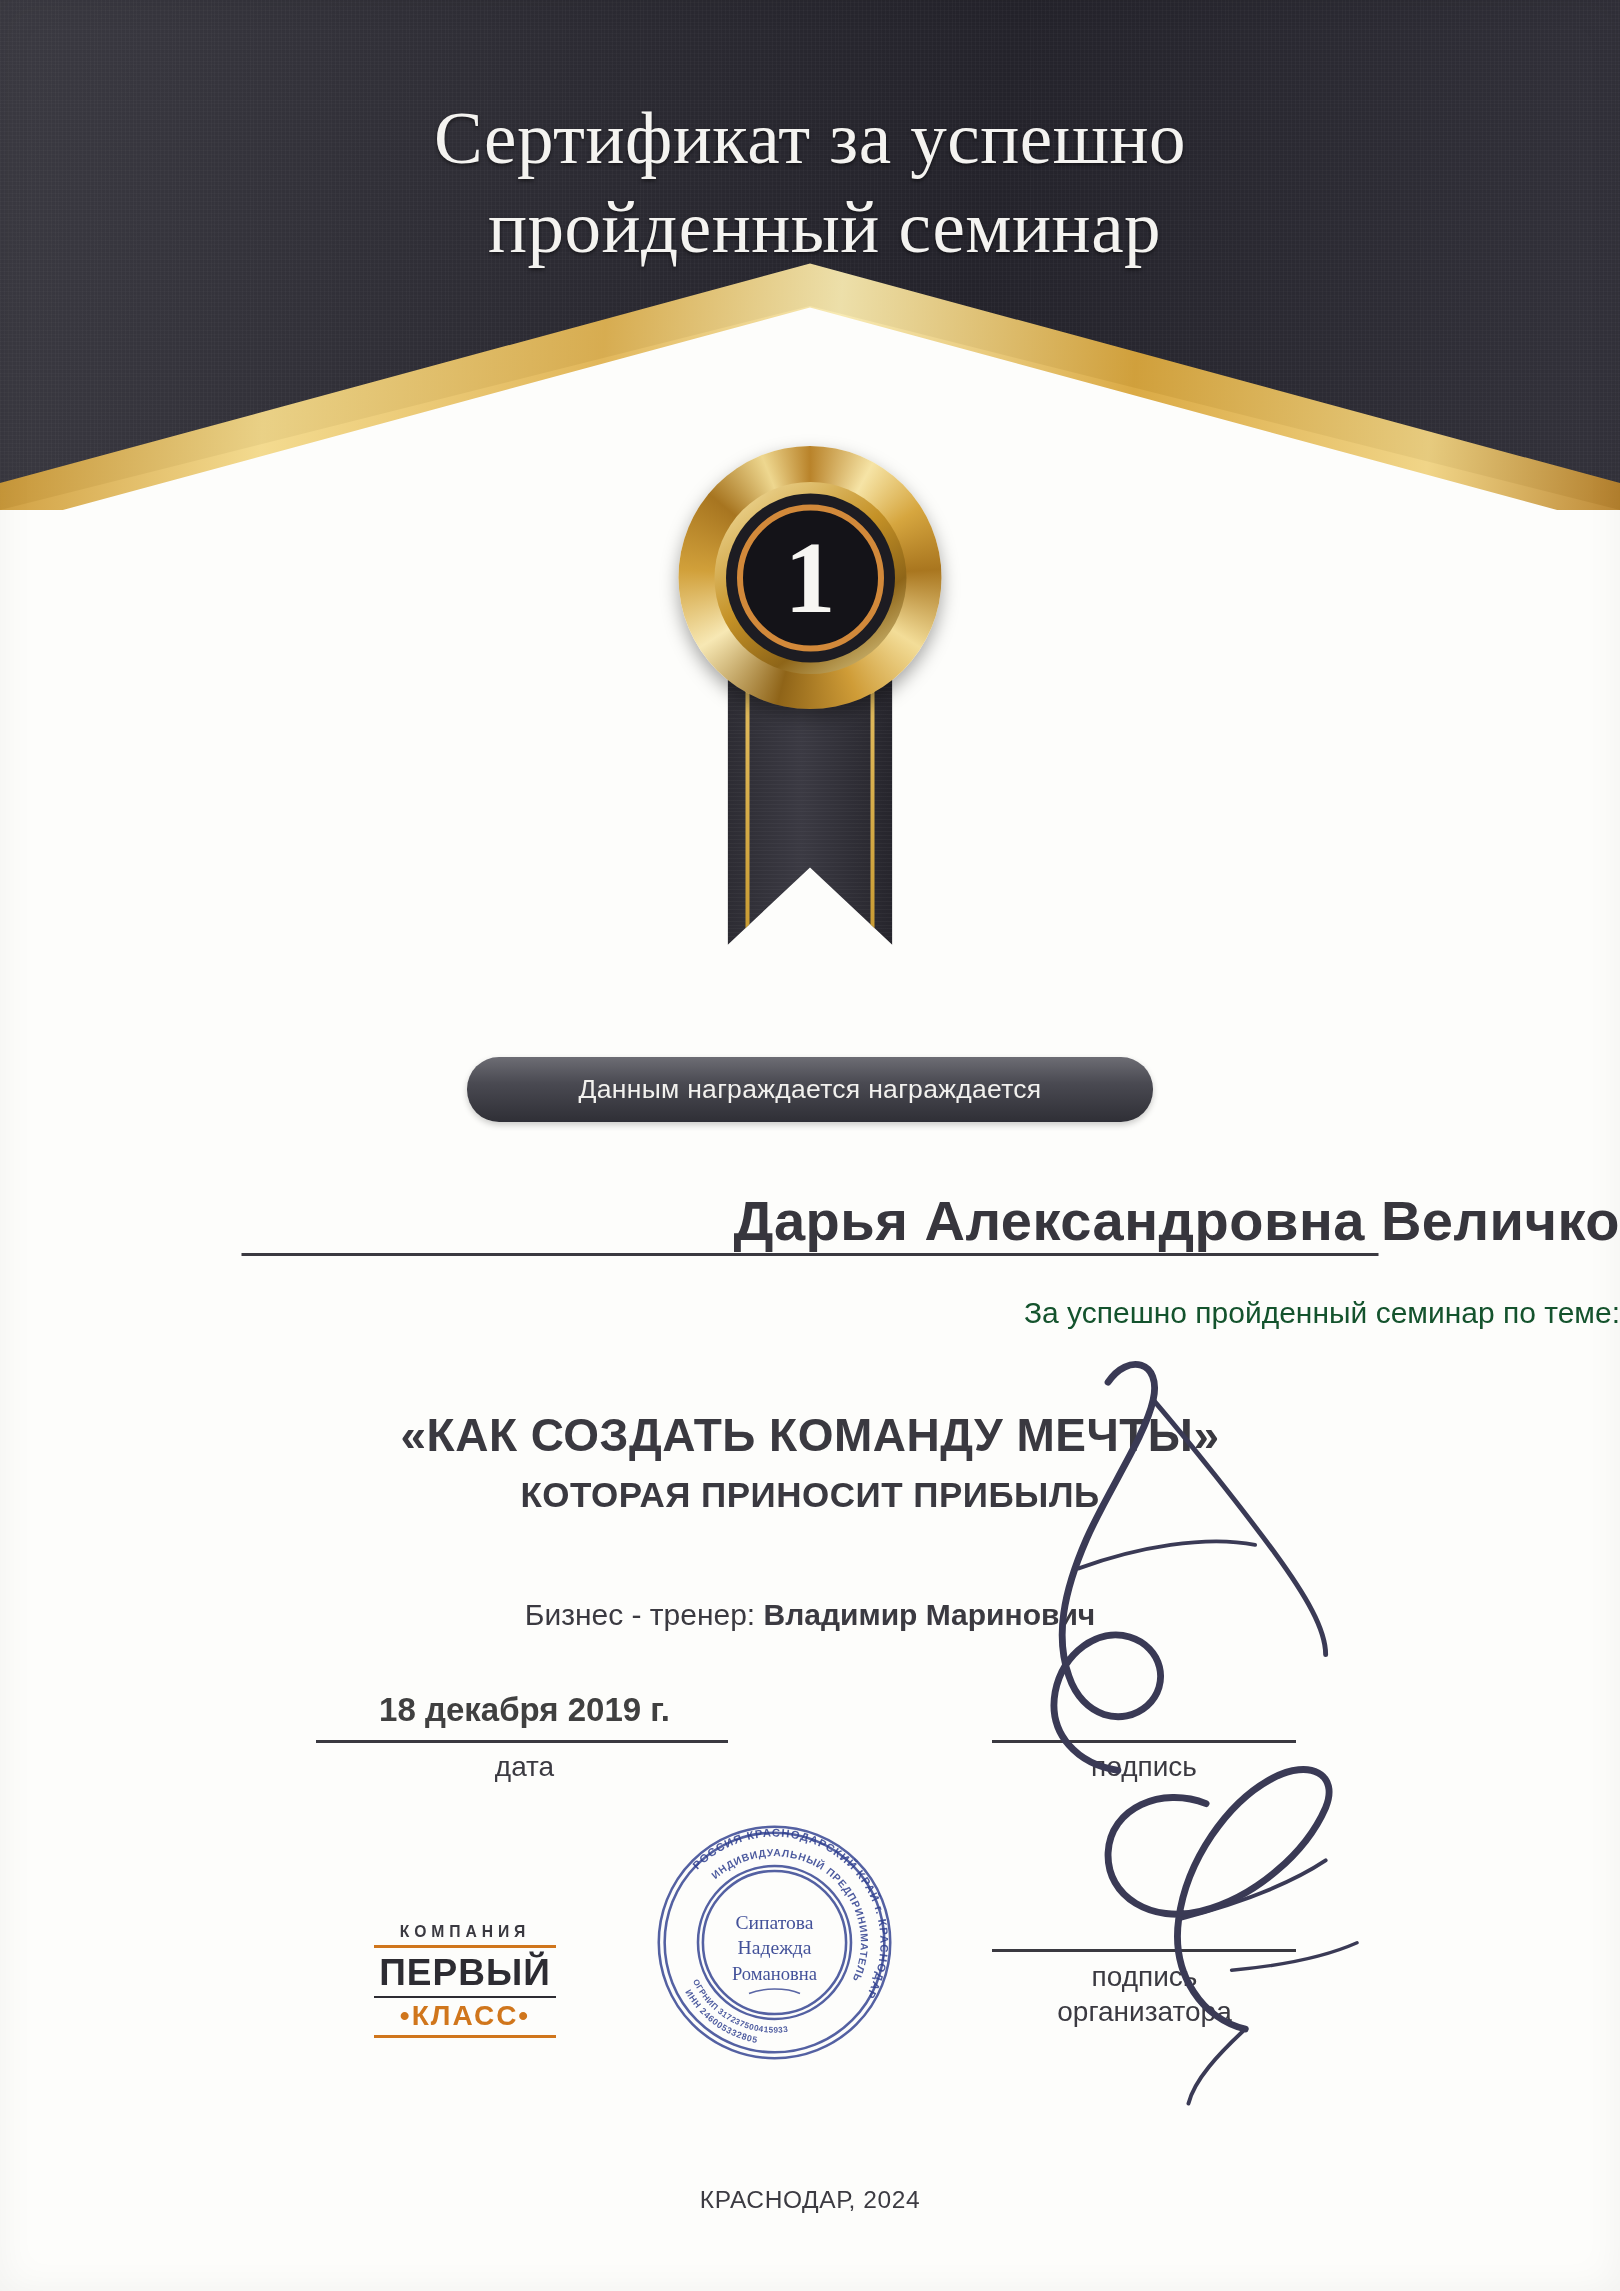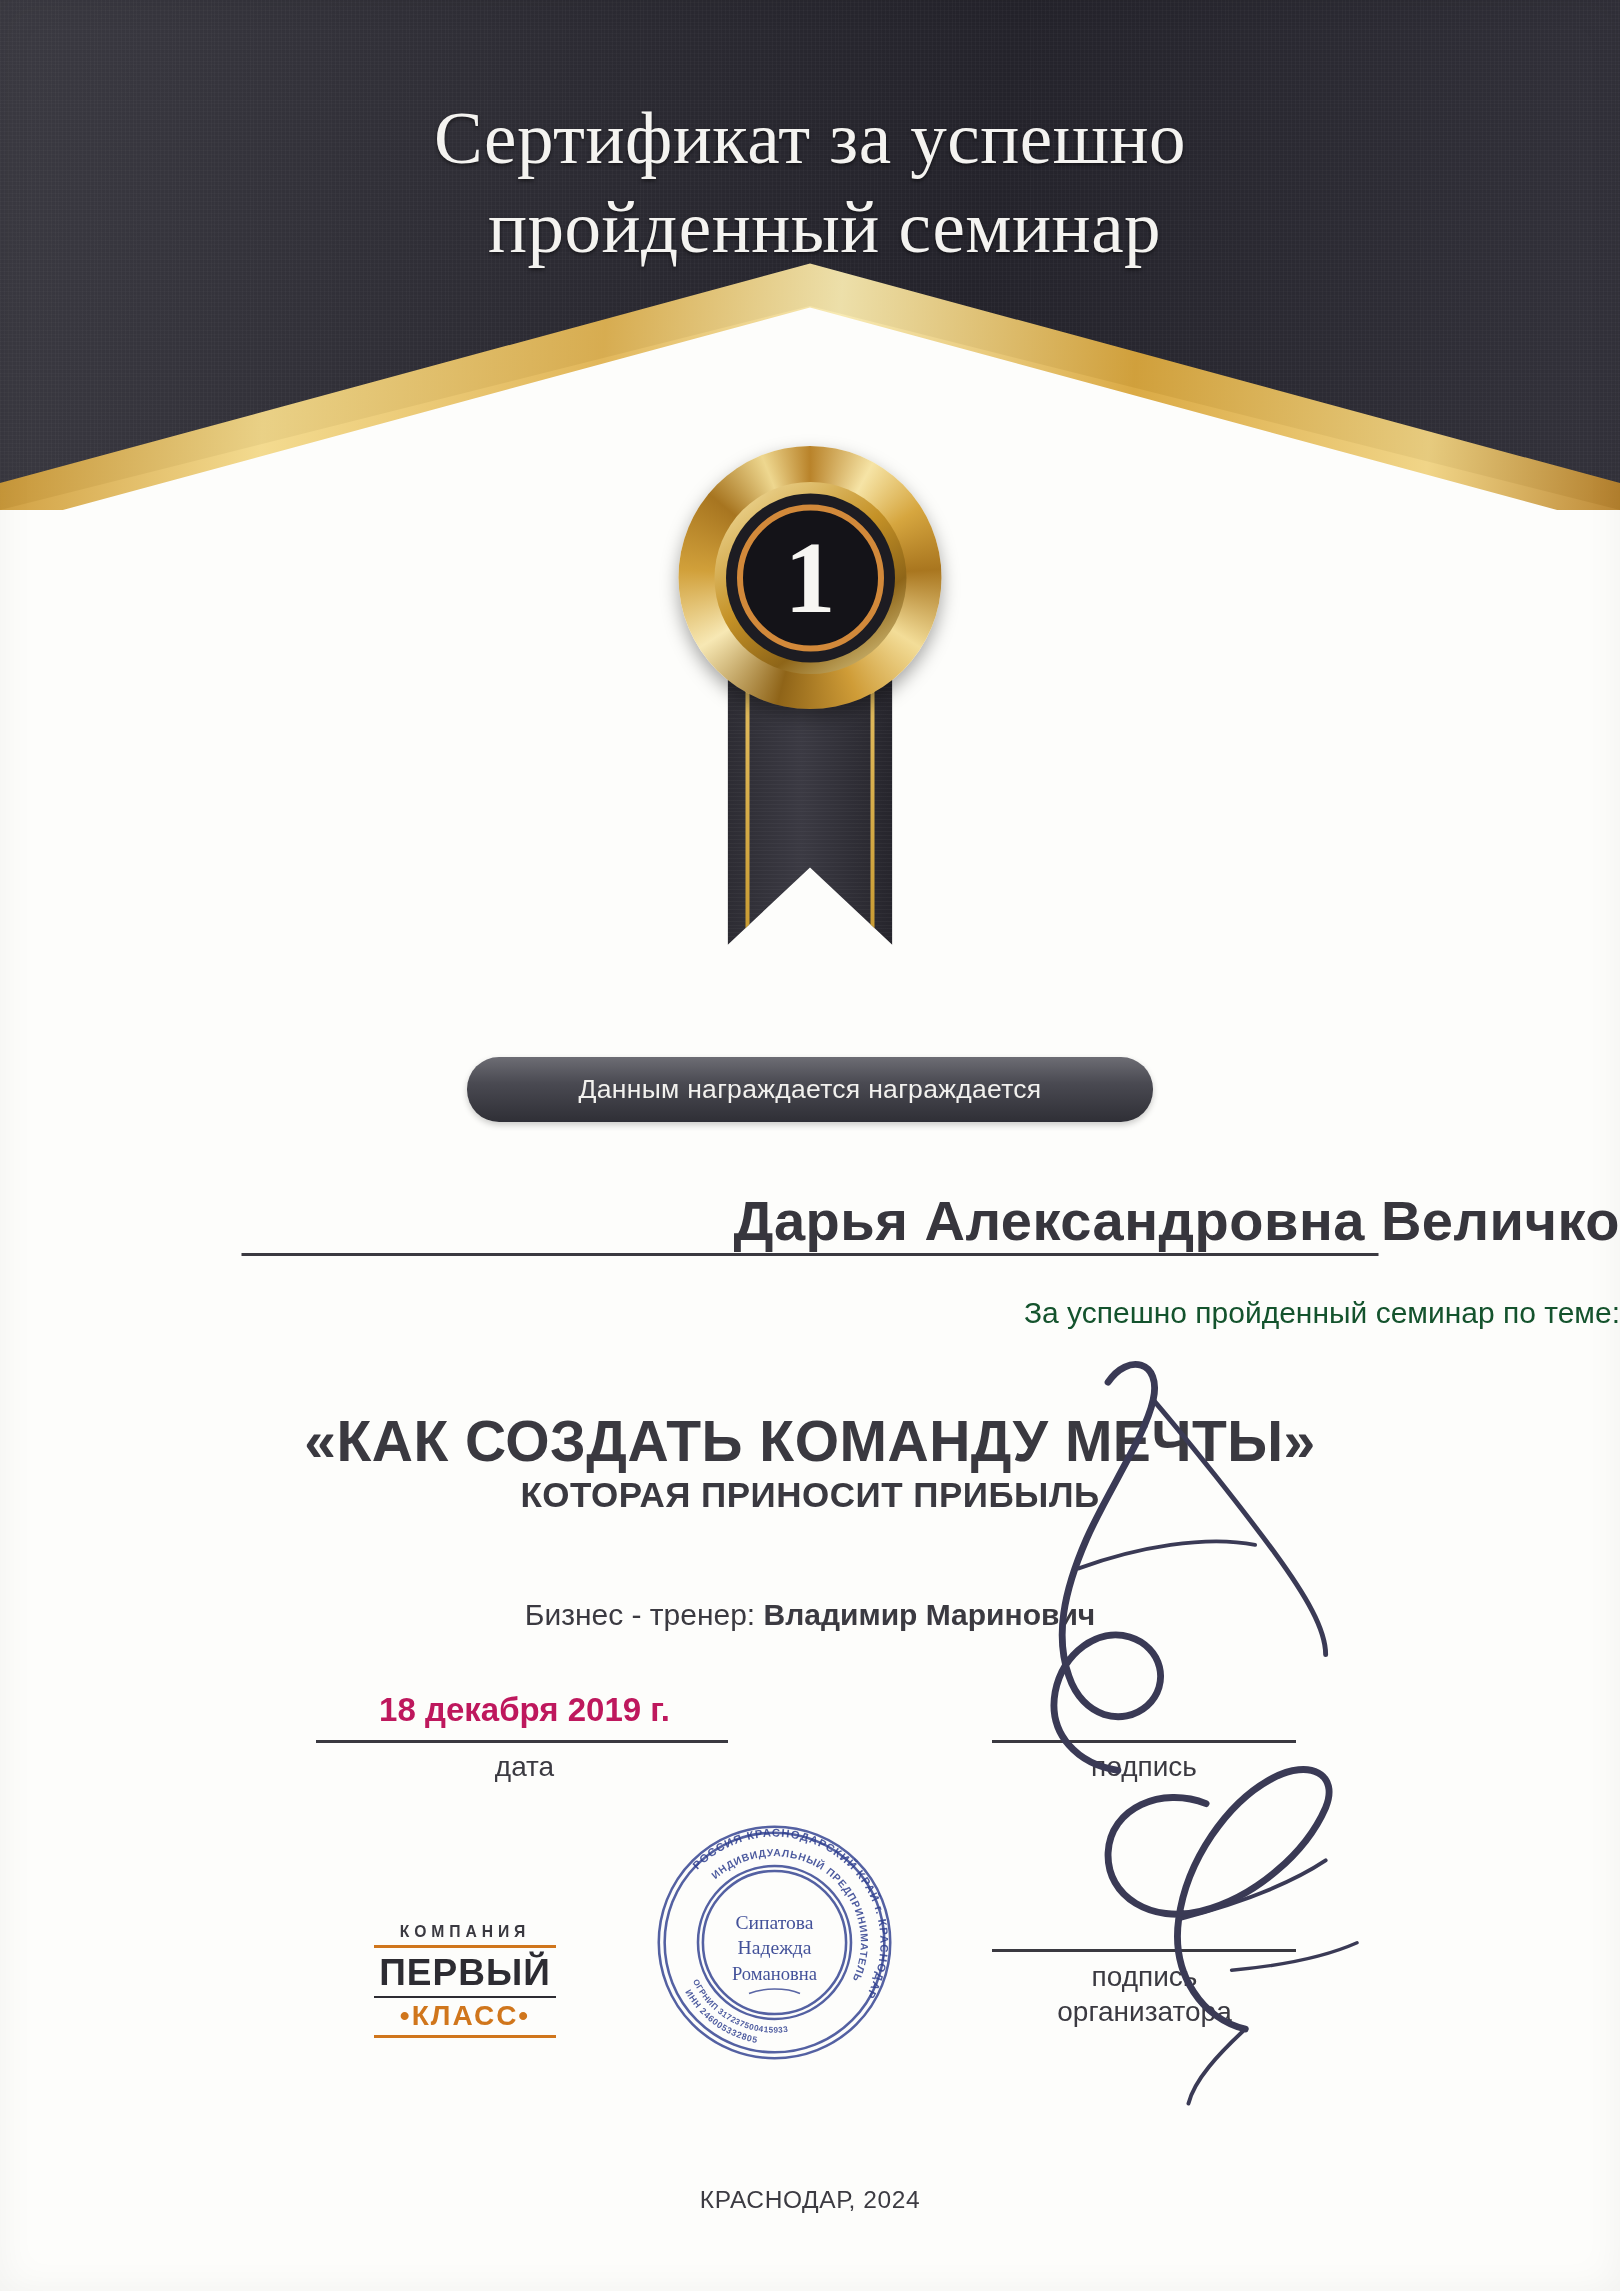--- a/index.html
+++ b/index.html
@@ -221,21 +221,21 @@
     font-size: 30px;
     color: #14532d;
   }
 
   .topic-main {
     position: absolute;
     left: 0;
     top: 1408px;
     width: 1620px;
     text-align: center;
-    font-size: 57px;
+    font-size: 46px;
     font-weight: bold;
     color: #3a3940;
     letter-spacing: 0.5px;
   }
   .topic-sub {
     position: absolute;
     left: 0;
     top: 1475px;
     width: 1620px;
     text-align: center;
@@ -258,21 +258,21 @@
 
   
   .date-value {
     position: absolute;
     left: 314px;
     top: 1691px;
     width: 421px;
     text-align: center;
     font-size: 33px;
     font-weight: bold;
-    color: #be185d;
+    color: #404040;
   }
   .date-rule {
     position: absolute;
     left: 316px;
     top: 1740px;
     width: 412px;
     height: 2.9px;
     background: #3a3940;
   }
   .date-label {

